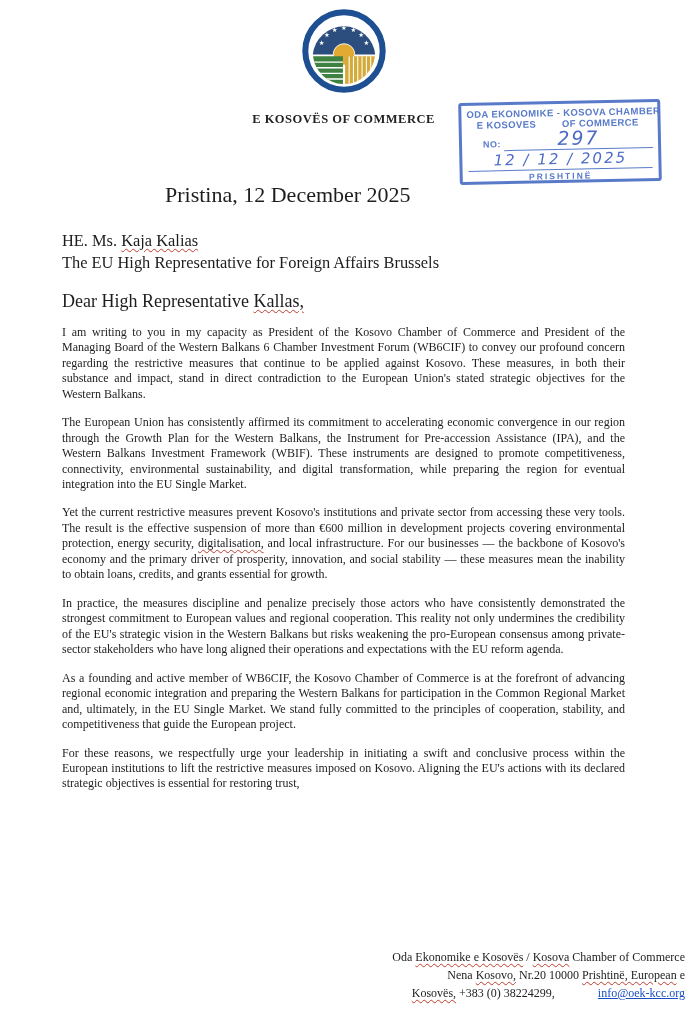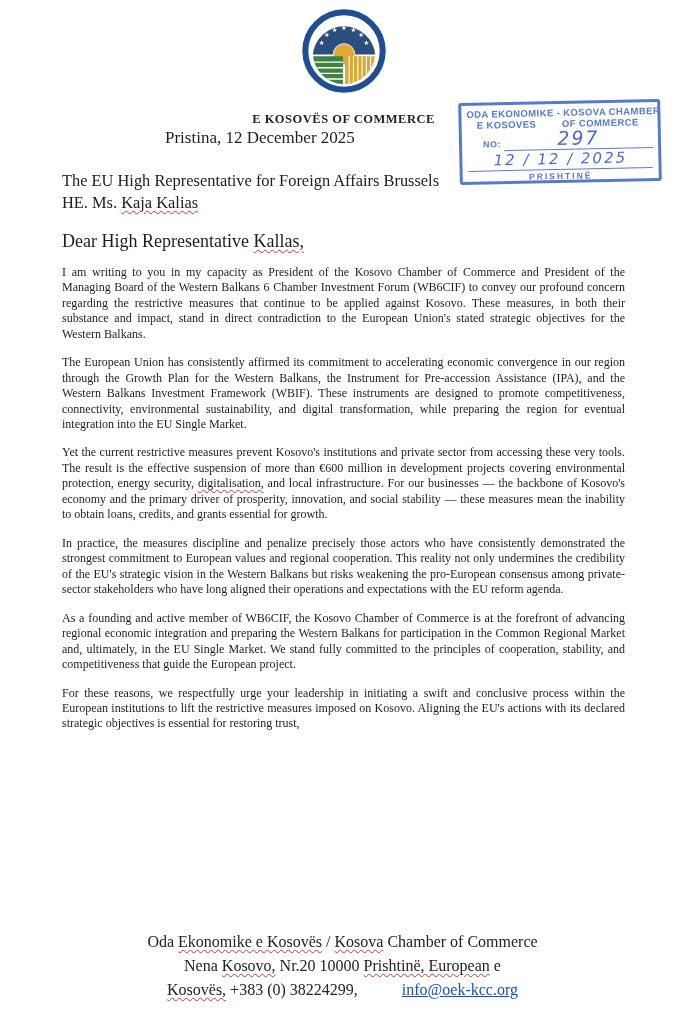--- a/index.html
+++ b/index.html
@@ -43,38 +43,38 @@
   .hand {
     font-family:"DejaVu Sans", sans-serif; font-style:italic; font-weight:500;
     color:#3d5ec2; line-height:1;
   }
   .stamp-num { font-size:19px; letter-spacing:2px; }
   .stamp-dateline { text-align:center; border-bottom:1.6px solid #4a6fc5; margin:0 1px; padding-bottom:1px; }
   .stamp-date { font-size:15px; letter-spacing:2px; }
   .stamp-city { text-align:center; font-size:8.5px; letter-spacing:2px; margin-top:1px; }
 
   
-  .dateline { padding-left:103px; font-size:17px; }
+  .dateline { margin-top:54px; padding-left:103px; font-size:22px; }
   .address { margin-top:22px; font-size:16.4px; line-height:1.33; }
   .salutation { margin-top:17px; font-size:18px; }
   .body-text p { margin:13px 0 0 0; font-size:12px; line-height:1.29; text-align:justify; }
 
   .sq {
     text-decoration-line:underline;
     text-decoration-style:wavy;
     text-decoration-color:#c43a2e;
     text-decoration-thickness:1px;
     text-underline-offset:2px;
   }
   a.mail { color:#1a4fc4; text-decoration:underline;margin-left:40px; }
 
   
   .footer {
     position:absolute; left:0; right:0; bottom:22px;
-    text-align:center; font-size:16px; line-height:1.5; color:#222;
+    text-align:right; font-size:12px; line-height:1.5; color:#222;
   }
 </style>
 </head>
 <body>
 
 <div class="page">
 
   <div class="letterhead">
     <div class="logo-wrap">
       <svg width="86" height="86" viewBox="0 0 100 100" aria-hidden="true">
@@ -135,22 +135,22 @@
       <span class="stamp-no">NO:</span>
       <span class="stamp-numline"><span class="hand stamp-num">297</span></span>
     </div>
     <div class="stamp-dateline"><span class="hand stamp-date">12 / 12 / 2025</span></div>
     <div class="stamp-city">PRISHTINË</div>
   </div>
 
   <div class="dateline">Pristina, 12 December 2025</div>
 
   <div class="address">
+    <div><span>HE. Ms. </span><span class="sq">Kaja Kalias</span></div>
     <div>The EU High Representative for Foreign Affairs Brussels</div>
-    <div><span>HE. Ms. </span><span class="sq">Kaja Kalias</span></div>
   </div>
 
   <div class="salutation"><span>Dear High Representative </span><span class="sq">Kallas,</span></div>
 
   <div class="body-text">
     <p>I am writing to you in my capacity as President of the Kosovo Chamber of Commerce and President of the Managing Board of the Western Balkans 6 Chamber Investment Forum (WB6CIF) to convey our profound concern regarding the restrictive measures that continue to be applied against Kosovo. These measures, in both their substance and impact, stand in direct contradiction to the European Union's stated strategic objectives for the Western Balkans.</p>
     <p>The European Union has consistently affirmed its commitment to accelerating economic convergence in our region through the Growth Plan for the Western Balkans, the Instrument for Pre-accession Assistance (IPA), and the Western Balkans Investment Framework (WBIF). These instruments are designed to promote competitiveness, connectivity, environmental sustainability, and digital transformation, while preparing the region for eventual integration into the EU Single Market.</p>
     <p><span>Yet the current restrictive measures prevent Kosovo's institutions and private sector from accessing these very tools. The result is the effective suspension of more than €600 million in development projects covering environmental protection, energy security, </span><span class="sq">digitalisation,</span><span> and local infrastructure. For our businesses — the backbone of Kosovo's economy and the primary driver of prosperity, innovation, and social stability — these measures mean the inability to obtain loans, credits, and grants essential for growth.</span></p>
     <p>In practice, the measures discipline and penalize precisely those actors who have consistently demonstrated the strongest commitment to European values and regional cooperation. This reality not only undermines the credibility of the EU's strategic vision in the Western Balkans but risks weakening the pro-European consensus among private-sector stakeholders who have long aligned their operations and expectations with the EU reform agenda.</p>
     <p>As a founding and active member of WB6CIF, the Kosovo Chamber of Commerce is at the forefront of advancing regional economic integration and preparing the Western Balkans for participation in the Common Regional Market and, ultimately, in the EU Single Market. We stand fully committed to the principles of cooperation, stability, and competitiveness that guide the European project.</p>

